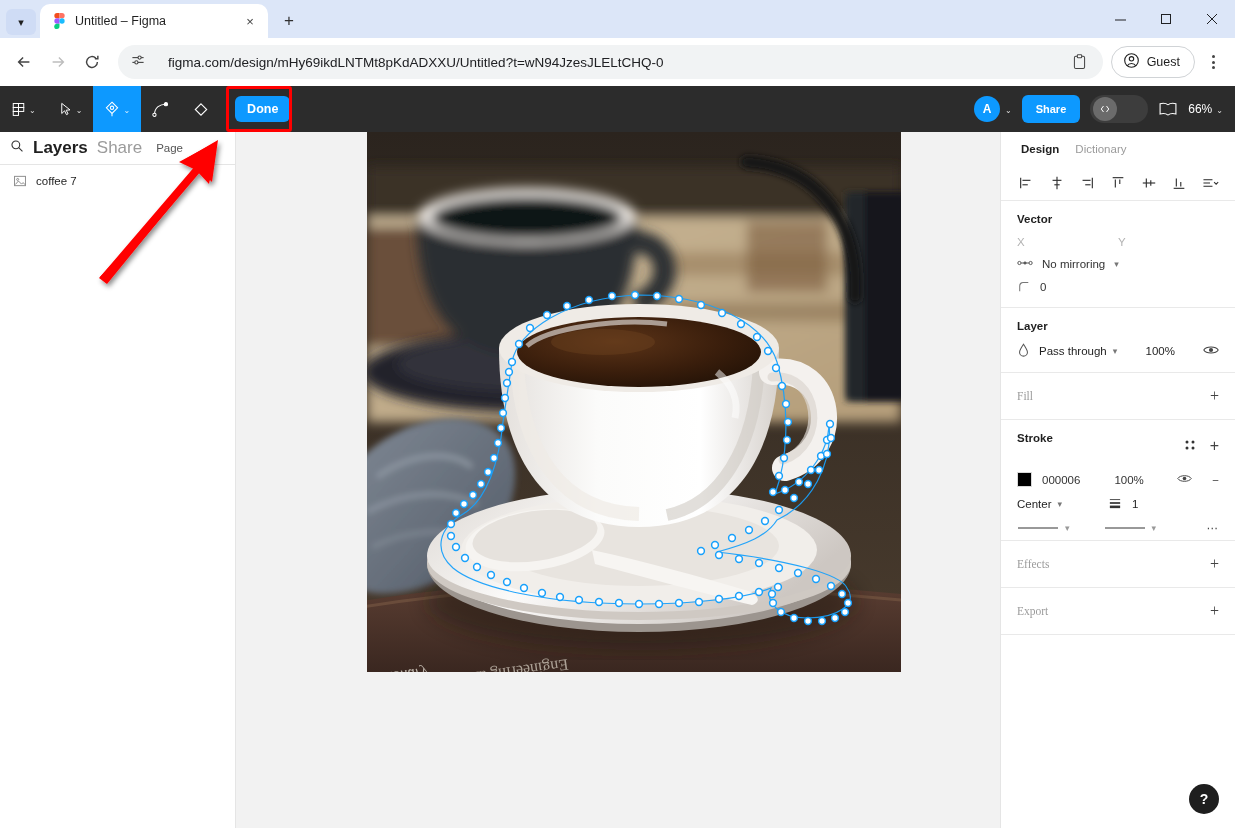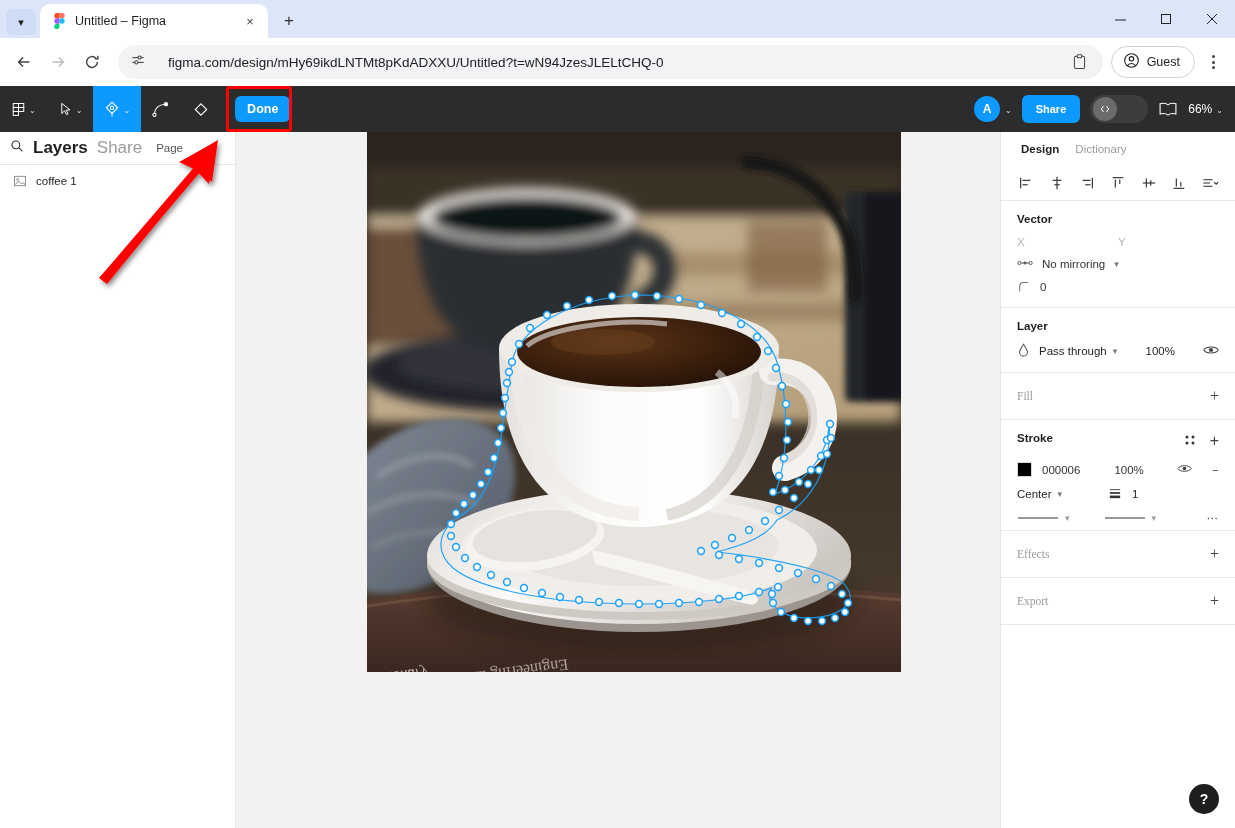--- a/index.html
+++ b/index.html
@@ -99,21 +99,21 @@
     color:#1f1f1f; }
   .rp-tabs { height:33px; display:flex; align-items:center; gap:16px; padding:0 20px; }
   .rp-tab { font-size:11.5px; color:#9b9b9b; }
   .rp-tab.sel { color:#1f1f1f; font-weight:bold; }
   .rp-align { height:36px; display:flex; align-items:center; justify-content:space-between;
     padding:0 16px; border-bottom:1px solid #e9e9e9; }
   .al-ico { width:18px; height:18px; display:flex; align-items:center; justify-content:center; color:#333; }
   .sect { padding:12px 16px 3px; border-bottom:1px solid #e9e9e9; }
   .sect-title { font-weight:bold; font-size:11.5px; margin-bottom:11px; }
   .sect-hdr { display:flex; align-items:center; }
-  .sect-hdr .sect-title { margin-bottom:6px; }
+  .sect-hdr .sect-title { margin-bottom:16px; }
   .hdr-acts { margin-left:auto; display:flex; align-items:center; gap:14px; color:#444; }
   .row { display:flex; align-items:center; margin-bottom:10px; }
   .xy { display:flex; width:100%; }
   .xy > div { width:50%; color:#b3b3b3; display:flex; align-items:center; gap:8px; }
   .mirror { display:flex; align-items:center; gap:9px; color:#333; }
   .dim-plus { margin-left:auto; color:#444; font-size:16px; line-height:1; }
   .collapsed { padding:15px 16px; display:flex; align-items:center; border-bottom:1px solid #e9e9e9;font-family:Liberation Serif, serif; }
   .collapsed .lbl { color:#9b9b9b; }
   .swatch { width:15px; height:15px; background:#000; border:1px solid #d9d9d9; flex:none; }
   .val { color:#333; }
@@ -313,21 +313,21 @@
 
 
     <div class="layer-row">
       <span class="layer-ico">
         <svg width="14" height="14" viewBox="0 0 18 18" fill="none" stroke="#888" stroke-width="1.2">
           <rect x="2" y="3" width="14" height="12"></rect>
             <circle cx="6" cy="7" r="1.3"></circle>
           <path d="M3 13.5 L7 9 L11 13 L13 11 L15.5 13.8"></path>
           </svg>
       </span>
-      <span>coffee 1</span>
+      <span>coffee 7</span>
     </div>
   </div>
 
   <div class="canvas">
     <div class="artboard">
       <div class="photo">
         <svg width="534" height="540" viewBox="0 0 534 540">
           <defs>
             <linearGradient id="bgtop" x1="0" y1="0" x2="0" y2="1">
               <stop offset="0" stop-color="#2b241e"></stop>

